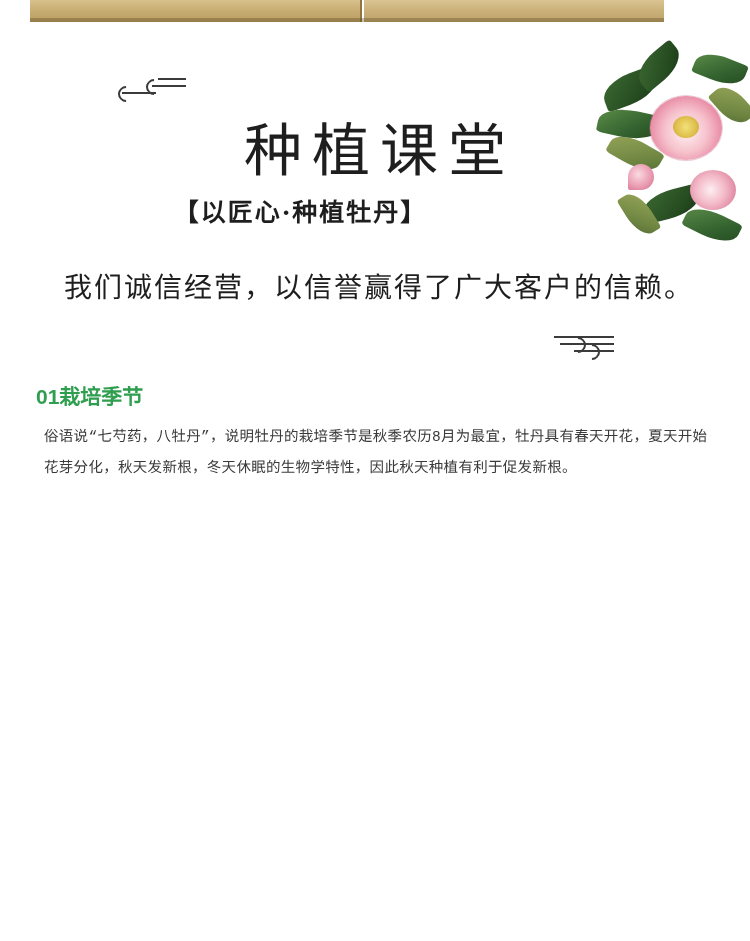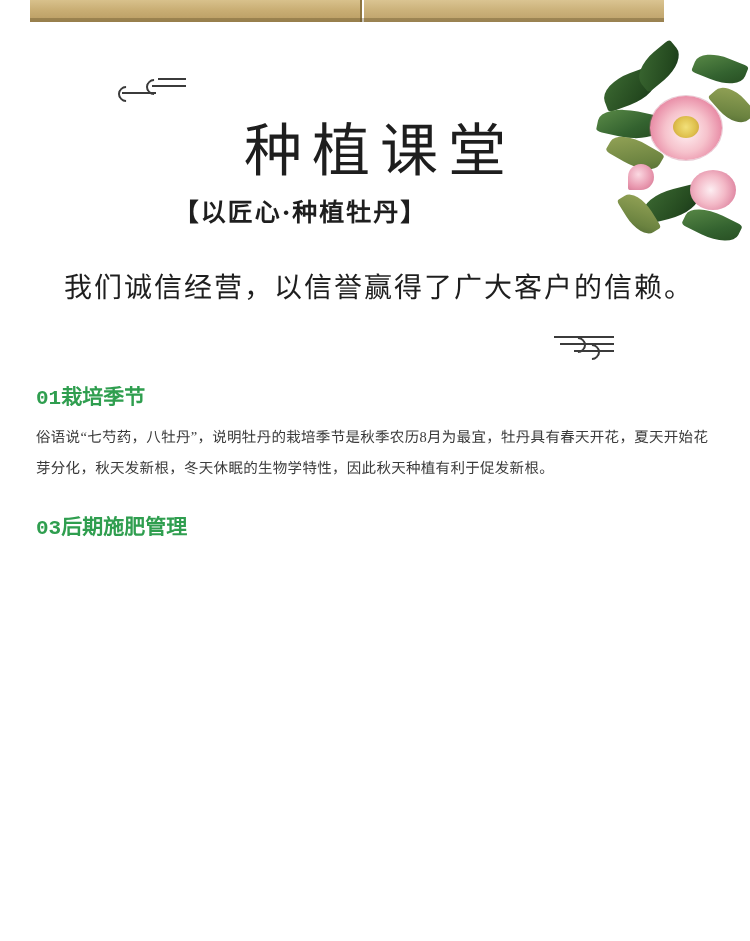--- a/index.html
+++ b/index.html
@@ -182,34 +182,34 @@
 
   
   .content {
     position: absolute;
     top: 380px;
     left: 36px;
     width: 680px;
   }
   .section { margin-bottom: 26px; }
   .section-heading {
-    font-family: Liberation Mono, monospace;
+    font-family: Liberation Sans, sans-serif;
     font-size: 21px;
     font-weight: 700;
     color: #2f9e4f;
     letter-spacing: 0px;
     margin: 0 0 12px 0;
   }
   .section-body {
-    font-family: Liberation Serif, serif;
+    font-family: Liberation Mono, monospace;
     font-size: 14.5px;
     line-height: 31px;
     color: #3a3a3a;
     letter-spacing: .3px;
-    margin: 0;
+    margin: 8px;
   }
 </style>
 </head>
 <body>
 
 <div class="top-strip">
   <div class="band left"></div>
   <div class="band right"></div>
   <div class="band shadow"></div>
 </div>
@@ -257,16 +257,15 @@
 
   <div class="section">
     <h3 class="section-heading">01栽培季节</h3>
     <p class="section-body">俗语说“七芍药，八牡丹”，说明牡丹的栽培季节是秋季农历8月为最宜，牡丹具有春天开花，夏天开始花芽分化，秋天发新根，冬天休眠的生物学特性，因此秋天种植有利于促发新根。</p>
   </div>
 
   <div class="section">
   </div>
 
   <div class="section">
-    <h3 class="section-heading">03后期施肥管理</h3>
   </div>
 
 </div>
 
 </body></html>

